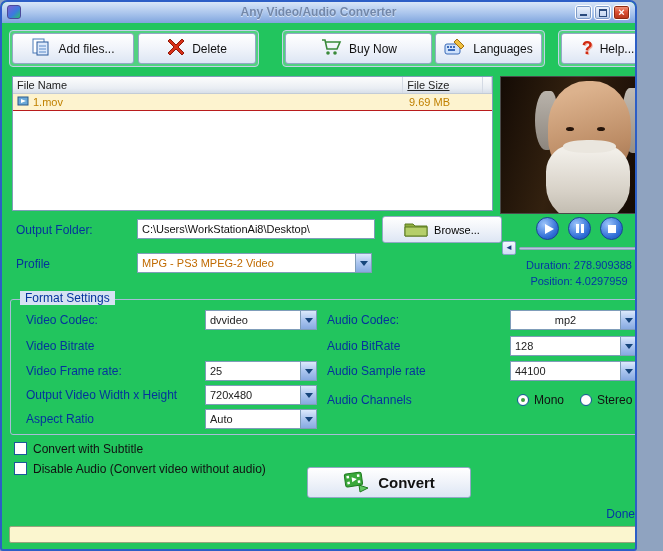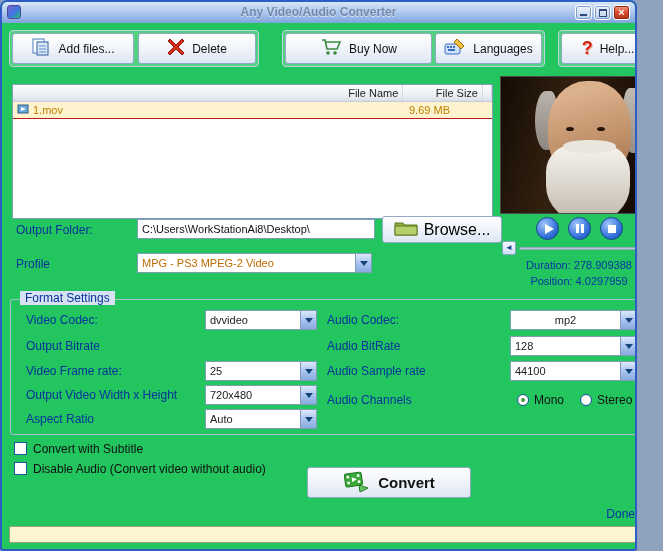--- a/index.html
+++ b/index.html
@@ -25,22 +25,22 @@
 
   
   .tb-group{ position:absolute; top:28px; height:37px; border:1px solid #c3d1e8; border-radius:4px;
              background:rgba(255,255,255,.22); }
   .tb-btn{ position:absolute; top:31px; height:31px; display:flex; align-items:center; justify-content:center;
            gap:7px; background:linear-gradient(#ffffff,#f2f5fb 45%,#dde6f4); border:1px solid #93a8c6;
            border-radius:3px; font-size:12px; color:#111; cursor:pointer; }
   .help-q{ font-size:18px; font-weight:bold; color:#d02810; text-shadow:1px 1px 0 #f0b0a0; }
 
   
-  .filelist{ position:absolute; left:10px; top:82px; width:481px; height:135px; background:#fff;
-             border:1px solid #7f9db9;text-align:right; }
+  .filelist{ position:absolute; left:10px; top:74px; width:481px; height:135px; background:#fff;
+             border:1px solid #7f9db9; }
   .fl-header{ display:flex; height:17px; background:linear-gradient(#fdfdfd,#e9edf3 70%,#d8dfe9);
               border-bottom:1px solid #c3cbd6; font-size:11px; color:#222; }
   .fl-hcell{ padding:2px 4px; border-right:1px solid #d4dae4; }
   .fl-row{ display:flex; height:17px; background:#fdf3cf; color:#c08000; font-size:11px;
            align-items:center; border-bottom:1px solid #b91c1c; cursor:pointer; }
   .fl-cell{ padding:0 4px; display:flex; align-items:center; gap:4px; overflow:hidden; white-space:nowrap; }
 
   
   .preview{ position:absolute; left:498px; top:74px; width:157px; height:138px; overflow:hidden;
             border:1px solid #4a4a4a; background:linear-gradient(105deg,#140b05,#33210f 40%,#1e1007 75%,#0e0803); }
@@ -68,21 +68,21 @@
   .strack{ position:absolute; top:245px; left:517px; width:121px; height:3px;
            background:#b9c6da; border:1px solid #93a6c2; border-radius:2px; cursor:pointer; }
   .timeinfo{ position:absolute; left:496px; width:162px; text-align:center; font-size:11px; color:#0535a5; }
 
   
   .nlabel{ position:absolute; font-size:12px; color:#05339c; }
   .tinput{ position:absolute; height:20px; border:1px solid #7f9db9; background:#fff; font-size:11px;
            padding:0 4px; color:#111; }
   .pushbtn{ position:absolute; display:flex; align-items:center; justify-content:center; gap:6px;
             background:linear-gradient(#ffffff,#f1f4fa 45%,#dde6f4); border:1px solid #93a8c6;
-            border-radius:3px; font-size:16px; cursor:pointer; }
+            border-radius:3px; font-size:11px; cursor:pointer; }
   .dd{ position:absolute; height:20px; background:#fff; border:1px solid #7f9db9; display:flex;
        align-items:center; cursor:pointer; }
   .dd .val{ flex:1; font-size:11px; padding:0 4px; color:#222; overflow:hidden; white-space:nowrap; }
   .dd .val.orange{ color:#c06a00; }
   .ddbtn{ width:16px; height:100%; display:flex; align-items:center; justify-content:center;
           background:linear-gradient(#dce9fc,#abc5ef 50%,#87aae1); border-left:1px solid #7f9db9; }
   .arr{ width:0; height:0; border-left:4px solid transparent; border-right:4px solid transparent;
         border-top:5px solid #16457c; }
 
   
@@ -176,21 +176,21 @@
   </div>
 
   <div class="tb-btn" style="left:559px;width:94px;">
     <span class="help-q">?</span>
     <span>Help...</span>
   </div>
 
   <div class="filelist">
     <div class="fl-header">
       <div class="fl-hcell" style="width:392px;">File Name</div>
-      <div class="fl-hcell" style="width:80px;">File Size</div>
+      <div class="fl-hcell" style="width:80px;text-decoration:underline;">File Size</div>
       <div class="fl-hcell" style="flex:1;"></div>
     </div>
     <div class="fl-row">
       <div class="fl-cell" style="width:392px;">
         <span>
           <svg width="12" height="12" viewBox="0 0 12 12">
             <rect x="1" y="2" width="10" height="8" fill="#6aa8d8" stroke="#2a5a8a"></rect>
             <polygon points="4,4 9,6 4,8" fill="#ffffff"></polygon>
           </svg>
         </span>
@@ -251,21 +251,21 @@
   <div class="fset-legend">Format Settings</div>
 
   <div class="nlabel" style="left:24px;top:311px;">Video Codec:</div>
   <div class="dd" style="left:203px;top:308px;width:112px;">
     <span class="val">dvvideo</span>
     <span class="ddbtn">
         <span class="arr"></span>
       </span>
   </div>
 
-  <div class="nlabel" style="left:24px;top:337px;">Output Bitrate</div>
+  <div class="nlabel" style="left:24px;top:337px;">Video Bitrate</div>
 
   <div class="nlabel" style="left:24px;top:362px;">Video Frame rate:</div>
   <div class="dd" style="left:203px;top:359px;width:112px;">
     <span class="val">25</span>
     <span class="ddbtn">
         <span class="arr"></span>
       </span>
   </div>
 
   <div class="nlabel" style="left:24px;top:386px;">Output Video Width x Height</div>

